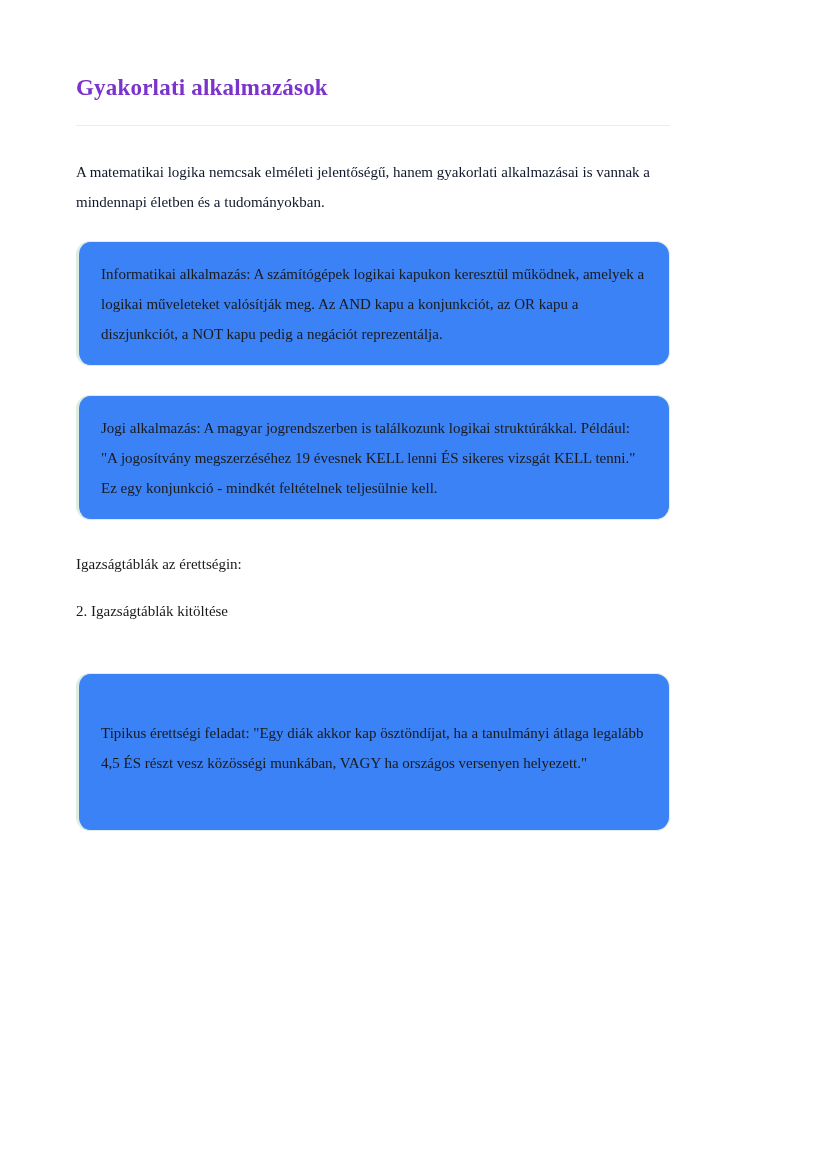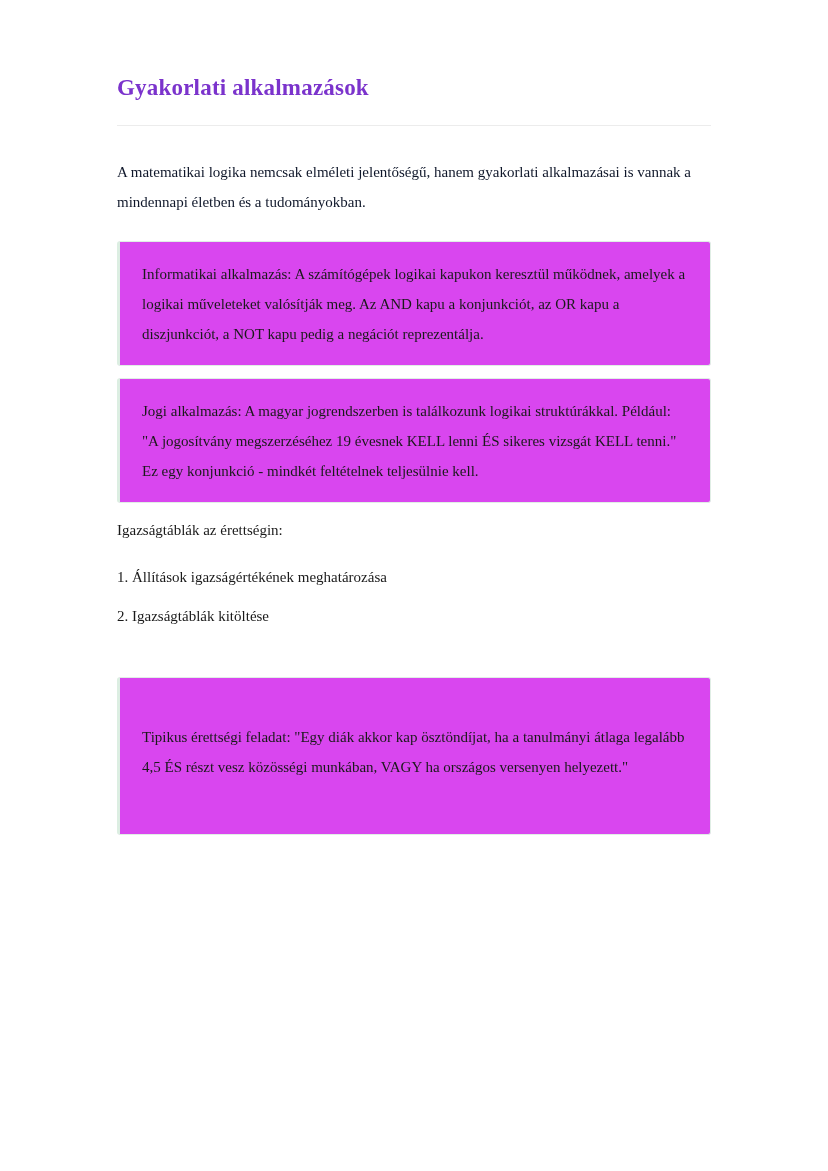--- a/index.html
+++ b/index.html
@@ -12,21 +12,21 @@
     width: 828px;
     min-height: 1171px;
     font-family: "Liberation Serif", "DejaVu Serif", serif;
     color: #1a1a1a;
     -webkit-font-smoothing: antialiased;
   }
   .page {
     width: 660px;
     min-height: 1171px;
     box-sizing: border-box;
-    padding: 74px 118px 40px 117px;
+    padding: 74px 118px 40px 76px;
     background: #ffffff;
   }
   .content {
     width: 594px;
   }
   .doc-title {
     font-family: "Liberation Serif", "DejaVu Serif", serif;
     font-size: 23px;
     font-weight: 700;
     color: #7b33cc;
@@ -41,27 +41,27 @@
     margin: 0 0 31px 0;
     width: 100%;
   }
   p.body-text {
     font-size: 15px;
     line-height: 2.0;
     margin: 0 0 24px 0;
     color: #0f172a;
   }
   .callout {
-    background: #d946ef;
+    background: #3b82f6;
     border: 1px solid #e0eee5;
     border-left: 3px solid #dceee2;
-    border-radius: 3px;
+    border-radius: 14px;
     box-sizing: border-box;
     padding: 17px 22px 16px 22px;
-    margin: 0 0 12px 0;
+    margin: 0 0 29px 0;
   }
   .callout.tall {
     padding: 44px 22px 52px 22px;
   }
   .callout p {
     font-size: 15px;
     line-height: 2.0;
     margin: 0;
     color: #1a1a1a;
   }
@@ -110,21 +110,20 @@
       <p>Informatikai alkalmazás: A számítógépek logikai kapukon keresztül működnek, amelyek a logikai műveleteket valósítják meg. Az AND kapu a konjunkciót, az OR kapu a diszjunkciót, a NOT kapu pedig a negációt reprezentálja.</p>
     </div>
 
     <div class="callout">
       <p>Jogi alkalmazás: A magyar jogrendszerben is találkozunk logikai struktúrákkal. Például: "A jogosítvány megszerzéséhez 19 évesnek KELL lenni ÉS sikeres vizsgát KELL tenni." Ez egy konjunkció - mindkét feltételnek teljesülnie kell.</p>
     </div>
 
     <p class="lead-in">Igazságtáblák az érettségin:</p>
 
     <ol class="task-list">
-      <li>1. Állítások igazságértékének meghatározása</li>
       <li>2. Igazságtáblák kitöltése</li>
     </ol>
 
     <div class="spacer-before-last"></div>
 
     <div class="callout tall">
       <p>Tipikus érettségi feladat: "Egy diák akkor kap ösztöndíjat, ha a tanulmányi átlaga legalább 4,5 ÉS részt vesz közösségi munkában, VAGY ha országos versenyen helyezett."</p>
     </div>
 
   </div>

